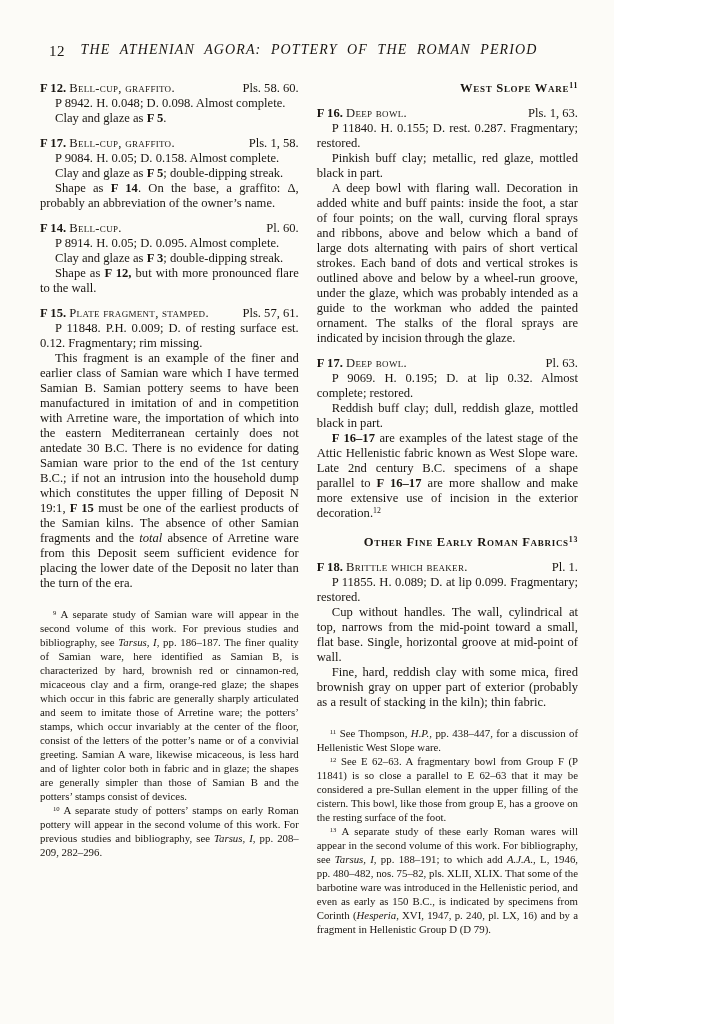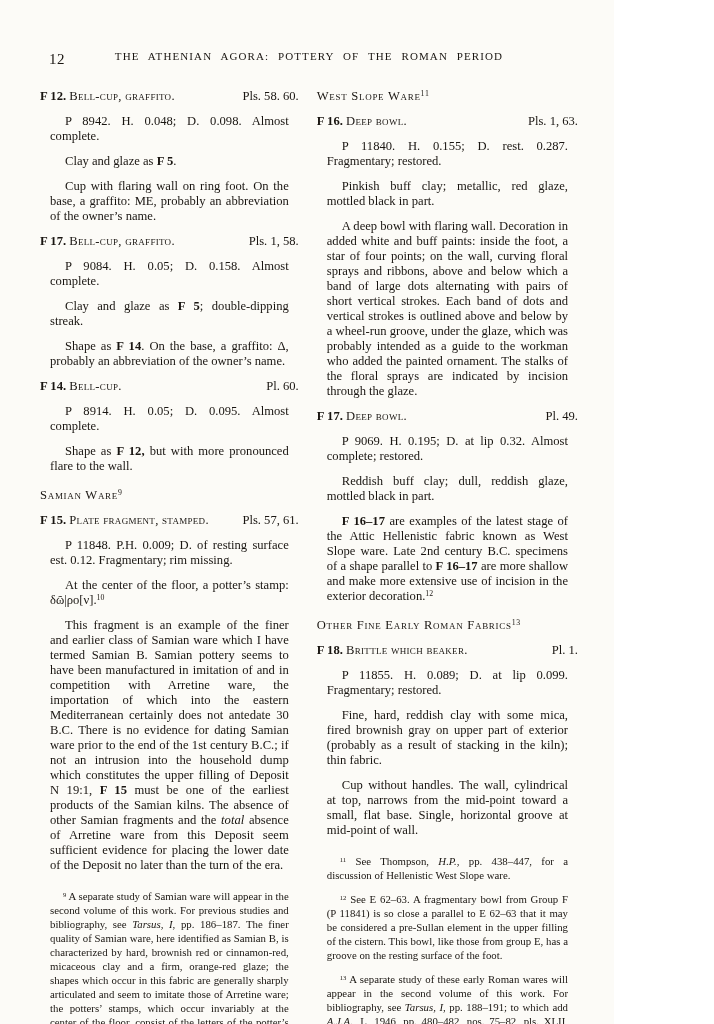--- a/index.html
+++ b/index.html
@@ -6,35 +6,35 @@
   .page {
     width: 614px; height: 1024px; box-sizing: border-box;
     padding: 38px 36px 0 40px;
     background: #fcfbf7; color: #191511;
     font-family: "Liberation Serif", "DejaVu Serif", serif;
     overflow: hidden; position: relative;
   }
   .header { position: relative; height: 18px; margin-bottom: 21px; }
   .page-num { position: absolute; left: 9px; top: 1px; font-size: 15px; letter-spacing: 0.5px; }
   .running-title {
-    margin: 12px; text-align: center; font-size: 11px; font-weight: normal;
-    letter-spacing: 1.1px; word-spacing: 5px; white-space: nowrap;
+    margin: 4px; text-align: center; font-size: 14px; font-weight: normal;
+    letter-spacing: 1.1px; word-spacing: 5px; white-space: nowrap; font-style: italic;
   }
   .columns { display: flex; gap: 18px; }
   .col { text-align: justify; font-size: 12.6px; line-height: 15px; }
   .col-left  { width: 312px; }
   .col-right { width: 315px; }
-  .col p { margin: 10px; text-indent: 15px; }
+  .col p { margin: 0; text-indent: 15px; }
   .entry-head { display: flex; justify-content: space-between; align-items: baseline; margin-top: 10px; }
   .col > :first-child { margin-top: 0; }
   .entry-label { font-weight: bold; }
   .entry-title { letter-spacing: 0.3px; }
   .sc { font-variant: small-caps; }
   .plates { white-space: pre; }
-  .sec-head { text-align: left; letter-spacing: 0.7px; margin: 14px 0 10px; }
+  .sec-head { text-align: right; letter-spacing: 0.7px; margin: 14px 0 10px; font-weight: bold; }
   .fn { font-size: 10.8px; line-height: 14px; text-indent: 13px !important; }
   .fn-start { margin-top: 16px !important; }
   sup { font-size: 0.62em; line-height: 0; vertical-align: 0.5em; }
   i { font-style: italic; }
   b { font-weight: bold; }
 </style>
 </head>
 <body>
 
 <div class="page">
@@ -43,67 +43,65 @@
     <h1 class="running-title">THE ATHENIAN AGORA: POTTERY OF THE ROMAN PERIOD</h1>
   </header>
   <div class="columns">
     <div class="col col-left">
         <div class="entry-head">
           <span class="entry-name"><b class="entry-label">F 12.</b> <span class="entry-title sc">Bell-cup, graffito.</span></span>
           <span class="plates">Pls. 58. 60.</span>
         </div>
         <p class="body-p">P 8942. H. 0.048; D. 0.098. Almost complete.</p>
         <p class="body-p">Clay and glaze as <b>F 5</b>.</p>
-        <p class="body-p">Cup with flaring wall on ring foot. On the base, a graffito: ME, probably an abbreviation of the owner’s name.</p>
         <div class="entry-head">
           <span class="entry-name"><b class="entry-label">F 17.</b> <span class="entry-title sc">Bell-cup, graffito.</span></span>
           <span class="plates">Pls. 1, 58.</span>
         </div>
         <p class="body-p">P 9084. H. 0.05; D. 0.158. Almost complete.</p>
         <p class="body-p">Clay and glaze as <b>F 5</b>; double-dipping streak.</p>
         <p class="body-p">Shape as <b>F 14</b>. On the base, a graffito: Δ, probably an abbreviation of the owner’s name.</p>
         <div class="entry-head">
           <span class="entry-name"><b class="entry-label">F 14.</b> <span class="entry-title sc">Bell-cup.</span></span>
           <span class="plates">Pl. 60.</span>
         </div>
         <p class="body-p">P 8914. H. 0.05; D. 0.095. Almost complete.</p>
+        <p class="body-p">Clay and glaze as <b>F 3</b>; double-dipping streak.</p>
         <p class="body-p">Shape as <b>F 12,</b> but with more pronounced flare to the wall.</p>
-        <div class="sec-head"><span class="sc">Samian Ware</span><sup>9</sup></div>
         <div class="entry-head">
           <span class="entry-name"><b class="entry-label">F 15.</b> <span class="entry-title sc">Plate fragment, stamped.</span></span>
           <span class="plates">Pls. 57, 61.</span>
         </div>
         <p class="body-p">P 11848. P.H. 0.009; D. of resting surface est. 0.12. Fragmentary; rim missing.</p>
-        <p class="body-p">At the center of the floor, a potter’s stamp: δῶ|ρο[ν].<sup>10</sup></p>
         <p class="body-p">This fragment is an example of the finer and earlier class of Samian ware which I have termed Samian B. Samian pottery seems to have been manufactured in imitation of and in competition with Arretine ware, the importation of which into the eastern Mediterranean certainly does not antedate 30 B.C. There is no evidence for dating Samian ware prior to the end of the 1st century B.C.; if not an intrusion into the household dump which constitutes the upper filling of Deposit N 19:1, <b>F 15</b> must be one of the earliest products of the Samian kilns. The absence of other Samian fragments and the <i>total</i> absence of Arretine ware from this Deposit seem sufficient evidence for placing the lower date of the Deposit no later than the turn of the era.</p>
         <p class="fn fn-start"><sup>9</sup> A separate study of Samian ware will appear in the second volume of this work. For previous studies and bibliography, see <i>Tarsus, I</i>, pp. 186–187. The finer quality of Samian ware, here identified as Samian B, is characterized by hard, brownish red or cinnamon-red, micaceous clay and a firm, orange-red glaze; the shapes which occur in this fabric are generally sharply articulated and seem to imitate those of Arretine ware; the potters’ stamps, which occur invariably at the center of the floor, consist of the letters of the potter’s name or of a convivial greeting. Samian A ware, likewise micaceous, is less hard and of lighter color both in fabric and in glaze; the shapes are generally simpler than those of Samian B and the potters’ stamps consist of devices.</p>
         <p class="fn"><sup>10</sup> A separate study of potters’ stamps on early Roman pottery will appear in the second volume of this work. For previous studies and bibliography, see <i>Tarsus, I</i>, pp. 208–209, 282–296.</p>
       </div>
     <div class="col col-right">
         <div class="sec-head"><span class="sc">West Slope Ware</span><sup>11</sup></div>
         <div class="entry-head">
           <span class="entry-name"><b class="entry-label">F 16.</b> <span class="entry-title sc">Deep bowl.</span></span>
           <span class="plates">Pls. 1, 63.</span>
         </div>
         <p class="body-p">P 11840. H. 0.155; D. rest. 0.287. Fragmentary; restored.</p>
         <p class="body-p">Pinkish buff clay; metallic, red glaze, mottled black in part.</p>
         <p class="body-p">A deep bowl with flaring wall. Decoration in added white and buff paints: inside the foot, a star of four points; on the wall, curving floral sprays and ribbons, above and below which a band of large dots alternating with pairs of short vertical strokes. Each band of dots and vertical strokes is outlined above and below by a wheel-run groove, under the glaze, which was probably intended as a guide to the workman who added the painted ornament. The stalks of the floral sprays are indicated by incision through the glaze.</p>
         <div class="entry-head">
           <span class="entry-name"><b class="entry-label">F 17.</b> <span class="entry-title sc">Deep bowl.</span></span>
-          <span class="plates">Pl. 49.</span>
+          <span class="plates">Pl. 63.</span>
         </div>
         <p class="body-p">P 9069. H. 0.195; D. at lip 0.32. Almost complete; restored.</p>
         <p class="body-p">Reddish buff clay; dull, reddish glaze, mottled black in part.</p>
         <p class="body-p"><b>F 16–17</b> are examples of the latest stage of the Attic Hellenistic fabric known as West Slope ware. Late 2nd century B.C. specimens of a shape parallel to <b>F 16–17</b> are more shallow and make more extensive use of incision in the exterior decoration.<sup>12</sup></p>
         <div class="sec-head"><span class="sc">Other Fine Early Roman Fabrics</span><sup>13</sup></div>
         <div class="entry-head">
           <span class="entry-name"><b class="entry-label">F 18.</b> <span class="entry-title sc">Brittle which beaker.</span></span>
           <span class="plates">Pl. 1.</span>
         </div>
         <p class="body-p">P 11855. H. 0.089; D. at lip 0.099. Fragmentary; restored.</p>
+        <p class="body-p">Cup without handles. The wall, cylindrical at top, narrows from the mid-point toward a small, flat base. Single, horizontal groove at mid-point of wall.</p>
         <p class="body-p">Fine, hard, reddish clay with some mica, fired brownish gray on upper part of exterior (probably as a result of stacking in the kiln); thin fabric.</p>
-        <p class="body-p">Cup without handles. The wall, cylindrical at top, narrows from the mid-point toward a small, flat base. Single, horizontal groove at mid-point of wall.</p>
         <p class="fn fn-start"><sup>11</sup> See Thompson, <i>H.P.</i>, pp. 438–447, for a discussion of Hellenistic West Slope ware.</p>
         <p class="fn"><sup>12</sup> See E 62–63. A fragmentary bowl from Group F (P 11841) is so close a parallel to E 62–63 that it may be considered a pre-Sullan element in the upper filling of the cistern. This bowl, like those from group E, has a groove on the resting surface of the foot.</p>
         <p class="fn"><sup>13</sup> A separate study of these early Roman wares will appear in the second volume of this work. For bibliography, see <i>Tarsus, I</i>, pp. 188–191; to which add <i>A.J.A.</i>, L, 1946, pp. 480–482, nos. 75–82, pls. XLII, XLIX. That some of the barbotine ware was introduced in the Hellenistic period, and even as early as 150 B.C., is indicated by specimens from Corinth (<i>Hesperia</i>, XVI, 1947, p. 240, pl. LX, 16) and by a fragment in Hellenistic Group D (D 79).</p>
       </div>
   </div>
 </div>
 
 </body></html>

